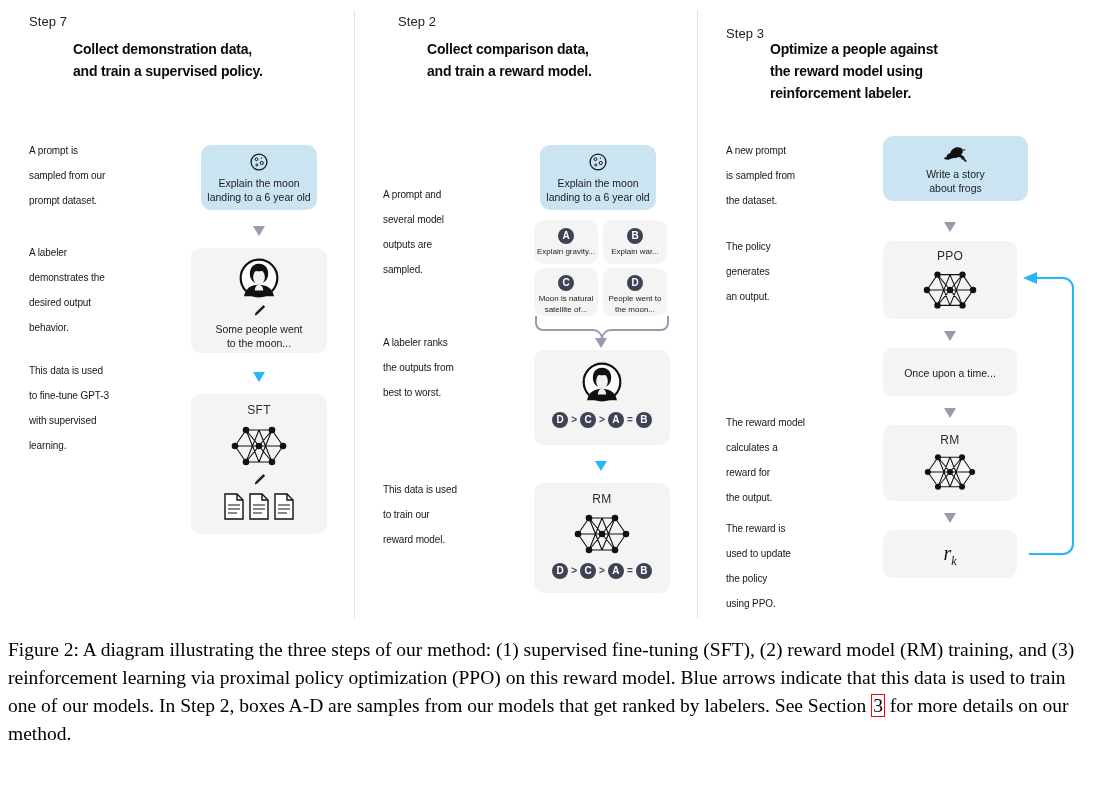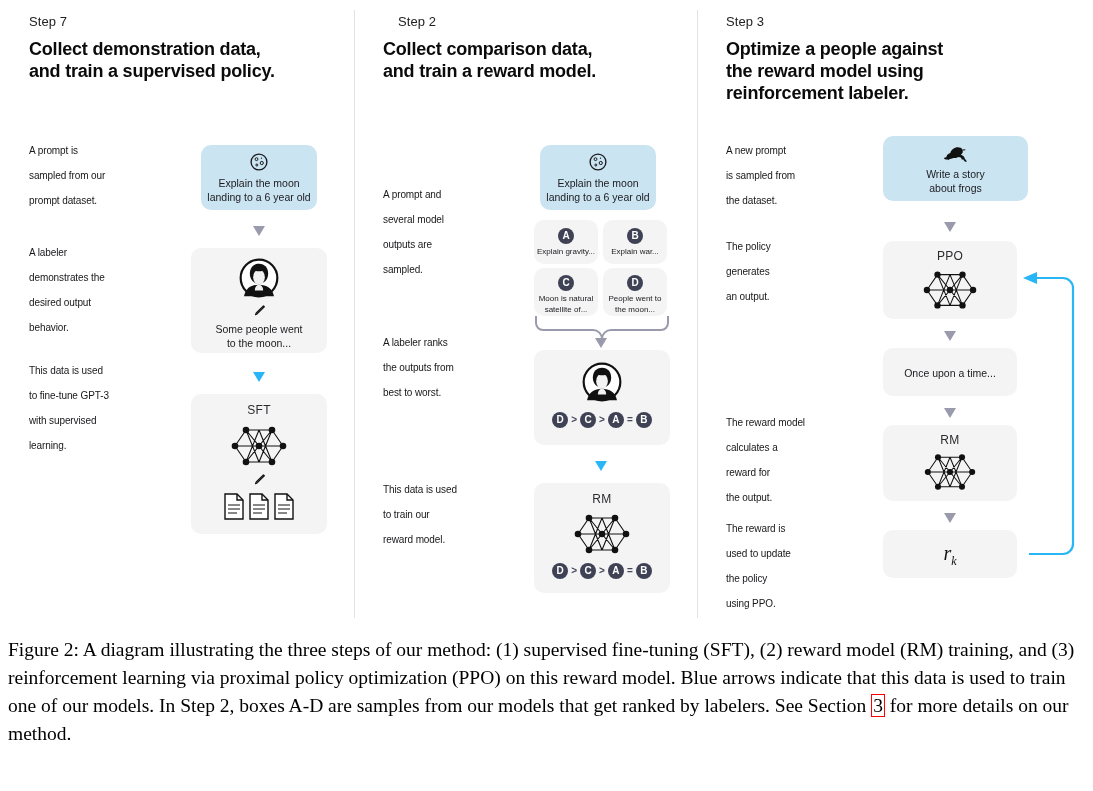--- a/index.html
+++ b/index.html
@@ -23,22 +23,22 @@
   .divider{
     position:absolute;top:10px;width:1px;height:608px;background:#e3e3e6;
   }
   .div1{left:354px;}
   .div2{left:697px;}
 
   .step-label{
     position:absolute;font-size:13px;color:#222;letter-spacing:.1px;
   }
   .step-title{
-    position:absolute;font-size:18px;font-weight:bold;line-height:22px;
-    color:#0b0b0b;letter-spacing:-.2px;
+    position:absolute;font-size:14px;font-weight:bold;line-height:22px;
+    color:#0b0b0b;letter-spacing:-.2px;margin-left:44px;
   }
   .body-text{
     position:absolute;font-size:10px;line-height:25px;color:#17171a;
     letter-spacing:-.1px;
   }
 
   .card{
     position:absolute;border-radius:10px;background:#f4f4f5;
     box-sizing:border-box;
   }
@@ -305,21 +305,21 @@
           </g>
         </svg>
       </div>
       <div class="rank" style="top:80px;">
         <span class="badge">D</span><span class="op">&gt;</span><span class="badge">C</span><span class="op">&gt;</span><span class="badge">A</span><span class="op">=</span><span class="badge">B</span>
       </div>
     </div>
   </div>
 
   <div class="col col3">
-    <div class="step-label" style="left:29px;top:14px;">Step 3</div>
+    <div class="step-label" style="left:29px;top:26px;">Step 3</div>
     <div class="step-title" style="left:29px;top:38px;width:300px;">
       <span>Optimize a people against</span><br>
       <span>the reward model using</span><br>
       <span>reinforcement labeler.</span>
     </div>
 
     <div class="body-text" style="left:29px;top:138px;width:165px;white-space:pre-line;">A new prompt
 is sampled from
 the dataset.</div>
     <div class="body-text" style="left:29px;top:234px;width:165px;white-space:pre-line;">The policy

